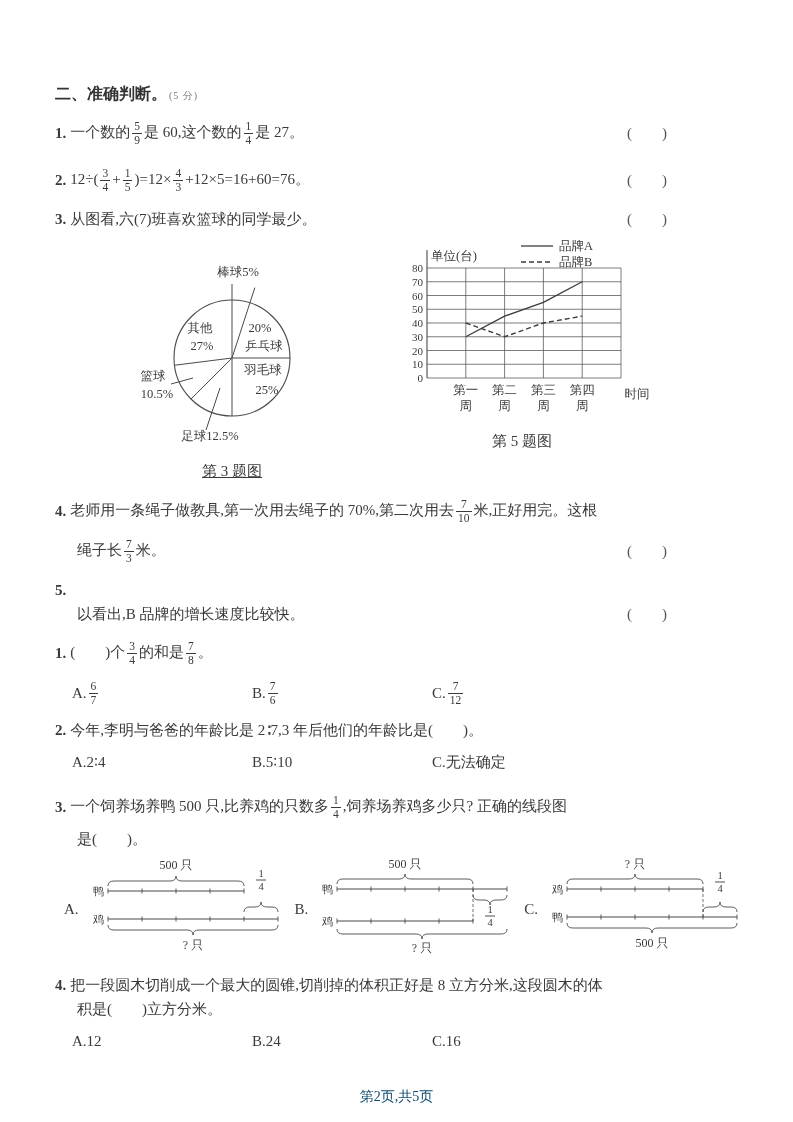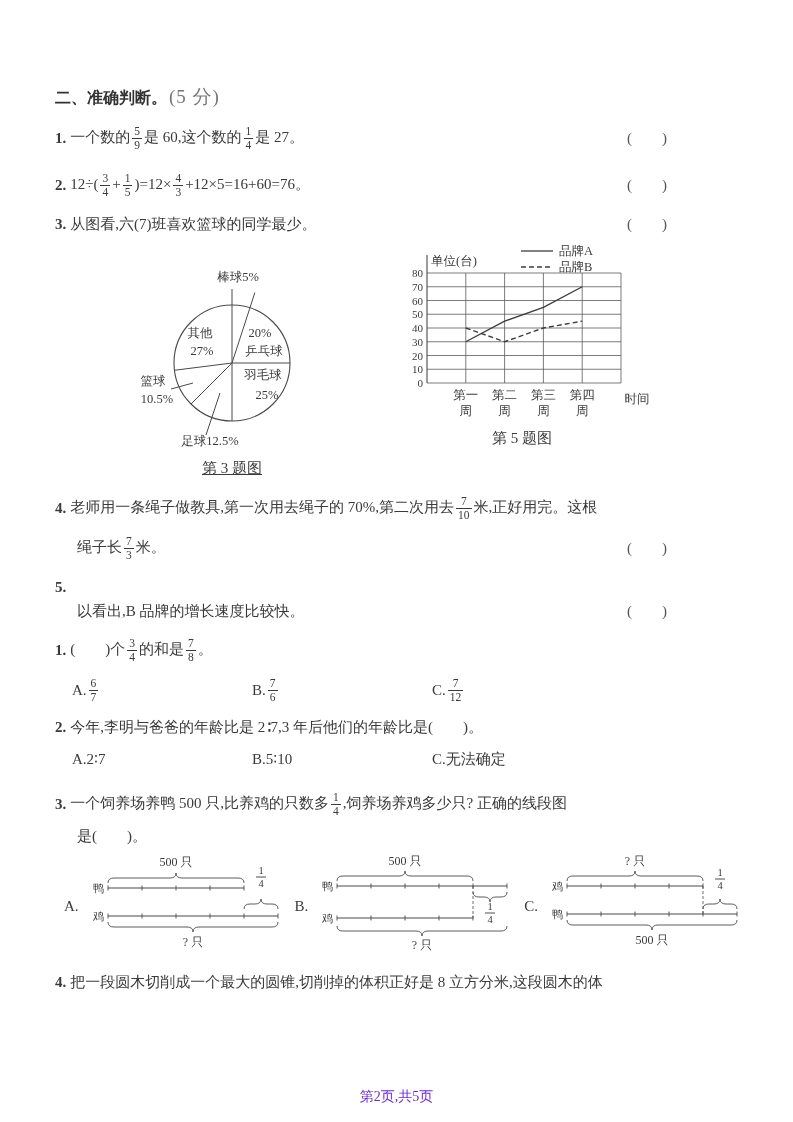--- a/index.html
+++ b/index.html
@@ -3,42 +3,42 @@
 <meta charset="utf-8">
 <style>
   html,body{margin:0;padding:0;}
   body{
     width:793px;height:1122px;position:relative;overflow:hidden;
     background:#ffffff;color:#3a3a3a;
     font-family:"Liberation Serif","DejaVu Serif",serif;
   }
   .content{position:absolute;left:55px;top:84px;width:690px;}
   .sec-header{font-size:16px;font-weight:bold;color:#333;margin-bottom:8px;}
-  .sec-points{font-weight:normal;color:#777;font-size:19px;margin-left:2px;letter-spacing:1px;}
+  .sec-points{font-weight:normal;color:#777;font-size:10px;margin-left:2px;letter-spacing:1px;}
   .question{margin-bottom:7px;}
   .qline{display:flex;align-items:center;font-size:15px;line-height:1.5;min-height:24px;}
   .qline.tall{min-height:40px;}
   .qnum{font-weight:bold;margin-right:4px;flex:none;}
   .qtext{white-space:nowrap;}
   .blank{margin-left:auto;margin-right:78px;flex:none;color:#555;}
   .cont{padding-left:22px;align-items:center;}
   .frac{display:inline-flex;flex-direction:column;align-items:center;vertical-align:middle;
         margin:0 2px;font-size:11.5px;line-height:1.1;}
   .frac .den{border-top:1px solid #3a3a3a;padding:0 2px;}
   .opts{display:flex;align-items:center;padding-left:17px;font-size:15px;margin:5px 0 10px;min-height:30px;}
   .opt{width:180px;display:flex;align-items:center;}
   .opt:last-child{width:auto;}
   .figures{display:flex;align-items:flex-start;margin:4px 0 10px;}
   .fig-pie{margin-left:62px;text-decoration:underline;}
   .fig-line{margin-left:44px;margin-top:0px;}
-  .fig-caption{text-align:center;font-size:15px;margin-top:0;color:#3a3a3a;}
+  .fig-caption{text-align:center;font-size:15px;margin-top:8px;color:#3a3a3a;}
   .diagrams{display:flex;align-items:center;margin:4px 0 10px;}
   .diagram{display:flex;align-items:center;}
   .diag-label{font-size:15px;margin:0 1px 0 9px;}
-  .footer{position:absolute;left:0;right:0;bottom:16px;text-align:center;font-size:14px;color:#6d28d9;}
+  .footer{position:absolute;left:0;right:0;bottom:16px;text-align:center;font-size:14px;color:#0c4a6e;}
   svg text{font-family:"Liberation Serif","DejaVu Serif",serif;fill:#3a3a3a;}
 </style>
 </head>
 <body>
 
 <div class="content">
 
   <div class="sec-header">
     <span>二、准确判断。</span><span class="sec-points">(5 分)</span>
   </div>
@@ -208,21 +208,21 @@
           </span></span>
     </div>
   </div>
 
   <div class="question">
     <div class="qline">
       <span class="qnum">2.</span>
       <span class="qtext">今年,李明与爸爸的年龄比是 2∶7,3 年后他们的年龄比是(  )。</span>
     </div>
     <div class="opts">
-      <span class="opt">A.2∶7</span>
+      <span class="opt">A.2∶4</span>
       <span class="opt">B.5∶10</span>
       <span class="opt">C.无法确定</span>
     </div>
   </div>
 
   <div class="question">
     <div class="qline tall">
       <span class="qnum">3.</span>
       <span class="qtext">一个饲养场养鸭 500 只,比养鸡的只数多<span class="frac">
             <span class="num">1</span>
@@ -320,17 +320,25 @@
             </svg></span>
       </div>
     </div>
   </div>
 
   <div class="question">
     <div class="qline">
       <span class="qnum">4.</span>
       <span class="qtext">把一段圆木切削成一个最大的圆锥,切削掉的体积正好是 8 立方分米,这段圆木的体</span>
     </div>
+    <div class="qline cont">
+      <span class="qtext">积是(  )立方分米。</span>
+    </div>
+    <div class="opts">
+      <span class="opt">A.12</span>
+      <span class="opt">B.24</span>
+      <span class="opt">C.16</span>
+    </div>
   </div>
 
 </div>
 
 <div class="footer">第2页,共5页</div>
 
 </body></html>

